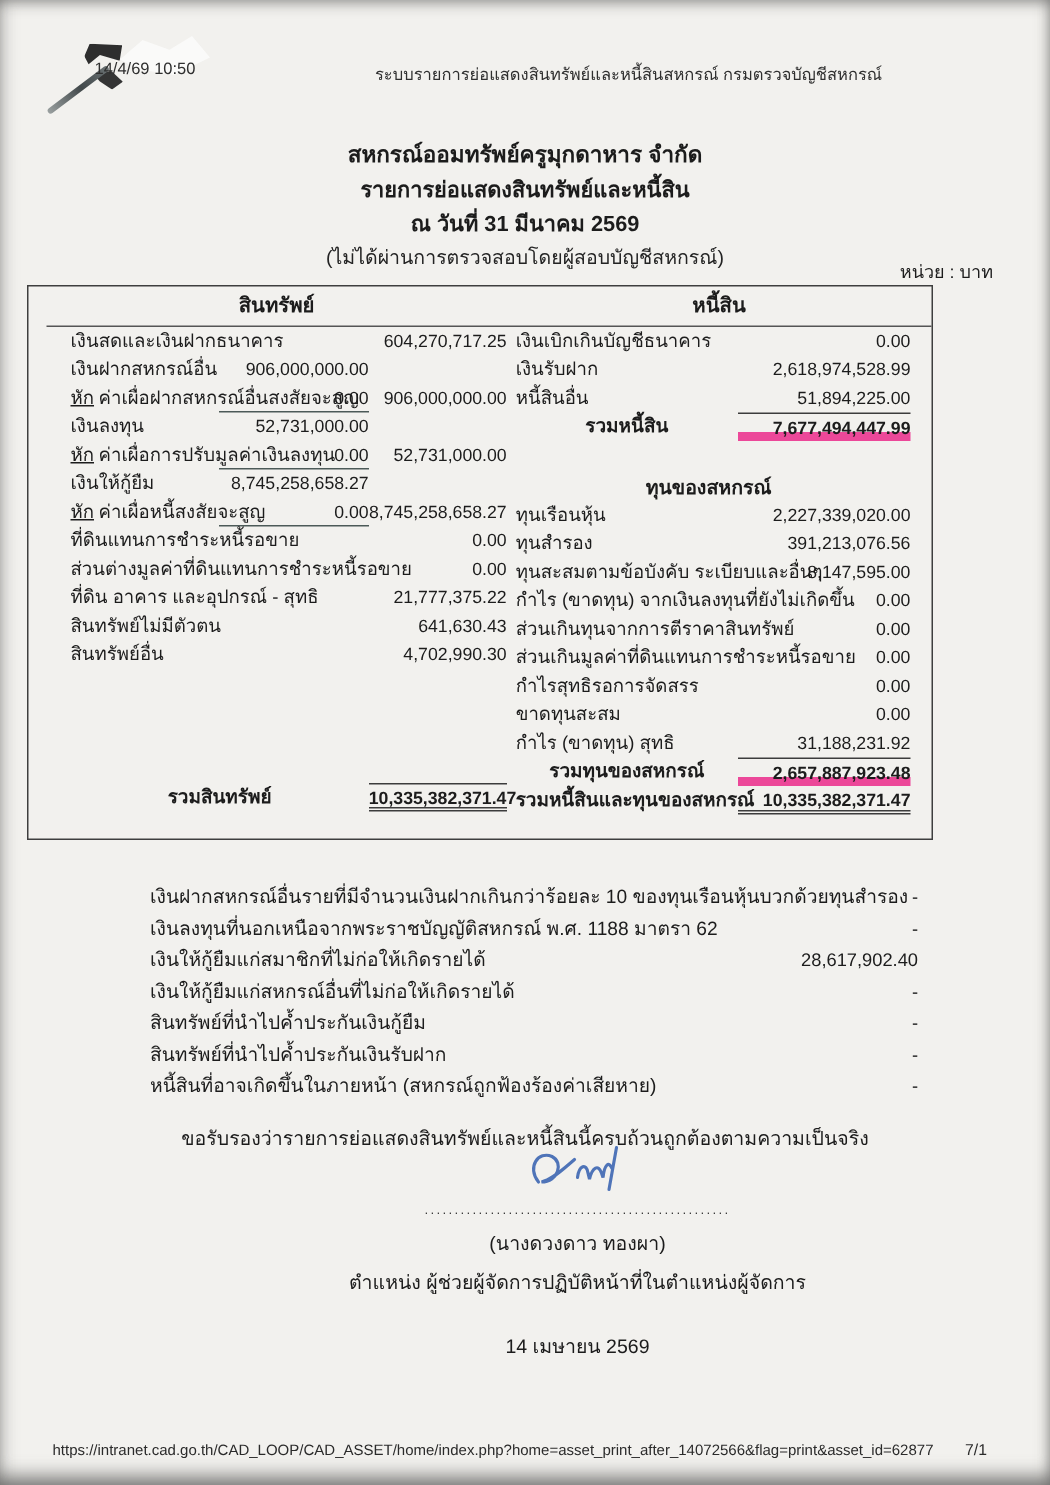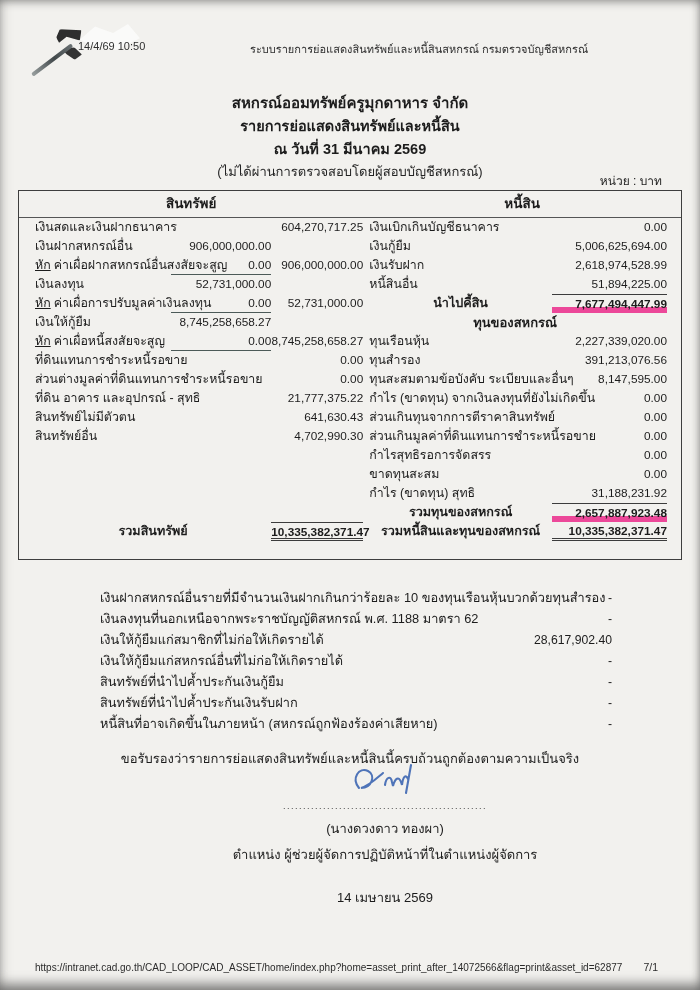--- a/index.html
+++ b/index.html
@@ -19,32 +19,32 @@
   
   .staple{position:absolute;left:27px;top:58px;width:50px;height:3.5px;border-radius:2px;
     background:linear-gradient(90deg,#9aa0a0,#41484a 55%,#6b7274);transform:rotate(-37deg);}
   .mark-a{position:absolute;left:56px;top:28px;width:26px;height:14px;background:#2e2e2e;
     clip-path:polygon(0 55%,18% 0,100% 28%,88% 100%,40% 60%,8% 95%);transform:rotate(-8deg);}
   .mark-b{position:absolute;left:62px;top:47px;width:20px;height:12px;background:#343434;
     clip-path:polygon(0 40%,55% 0,100% 45%,70% 100%,25% 70%);transform:rotate(12deg);}
   .tear{position:absolute;left:80px;top:24px;width:60px;height:26px;background:#fbfbfa;
     clip-path:polygon(0 60%,25% 10%,55% 35%,80% 0,100% 55%,60% 100%,20% 85%);opacity:.9;}
 
-  .print-header-date{position:absolute;left:78px;top:40px;font-size:11px;color:#2f2f2f;}
+  .print-header-date{position:absolute;left:63px;top:40px;font-size:11px;color:#2f2f2f;}
   .print-header-title{position:absolute;left:250px;top:40px;font-size:11px;color:#2f2f2f;}
 
   .t-org{position:absolute;top:91px;left:0;right:0;text-align:center;font-size:15px;font-weight:700;}
   .t-report{position:absolute;top:114px;left:0;right:0;text-align:center;font-size:14.5px;font-weight:700;}
   .t-date{position:absolute;top:137px;left:0;right:0;text-align:center;font-size:14.5px;font-weight:700;}
   .t-note{position:absolute;top:161px;left:0;right:0;text-align:center;font-size:13px;color:#242424;}
   .unit{position:absolute;top:171px;right:38px;font-size:12px;}
 
   .bs-table{
-    position:absolute;top:190px;left:18px;width:664px;height:370px;box-sizing:border-box;
-    border:1.5px solid #3e3e3e;background:transparent;
+    position:absolute;top:190px;left:18px;width:604px;height:370px;box-sizing:border-box;
+    border:1.5px solid #3e3e3e;background:transparent;padding-left:12px;
   }
   .bs-head{display:flex;height:26px;line-height:26px;border-bottom:1px solid #555;}
   .bs-head .h{font-size:13.5px;font-weight:700;text-align:center;}
   .bs-head .h.left{width:52%;}
   .bs-head .h.right{width:48%;}
   .bs-body{display:flex;}
   .half{display:flex;flex-direction:column;box-sizing:border-box;}
   .half.assets{width:52%;padding-left:16px;}
   .half.liab{width:48%;padding-right:14px;}
   .row{display:flex;height:19px;line-height:18px;font-size:12.4px;white-space:nowrap;}
@@ -52,21 +52,21 @@
   .row .num{font-size:11.8px;text-align:right;box-sizing:border-box;}
   .assets .inner{width:100px;}
   .assets .outer{width:92px;}
   .liab .lbl{padding-left:6px;}
   .liab .val{width:115px;}
   .u{border-bottom:1.2px solid #4c5a58;}
   .prefix:not(:empty){text-decoration:underline;margin-right:3px;}
   .spacer{height:76px;}
   .total-row .lbl{text-align:center;font-weight:700;font-size:12.6px;}
   .total-row .num{font-weight:700;}
-  .sec-head{height:19px;line-height:19px;text-align:center;font-size:13px;font-weight:700;}
+  .sec-head{height:19px;line-height:19px;text-align:center;font-size:13px;font-weight:700;margin-top:21px;}
   .v-top{border-top:1px solid #3c3c3c;}
   .v-bot{border-bottom:6px solid #ec4899;}
   .v-dbl{border-bottom:3px double #3c3c3c;}
 
   .supp{position:absolute;top:588px;left:100px;right:88px;}
   .supp .srow{display:flex;height:21px;line-height:20px;font-size:12.8px;white-space:nowrap;}
   .supp .slbl{flex:1;}
   .supp .sval{text-align:right;font-size:12.2px;}
 
   .cert{position:absolute;top:748px;left:0;right:0;text-align:center;font-size:13px;}
@@ -171,33 +171,29 @@
             <span class="lbl">รวมสินทรัพย์</span>
             <span class="num outer v-top v-dbl">10,335,382,371.47</span>
           </div>
       </div>
       <div class="half liab">
         <div class="row">
             <span class="lbl">เงินเบิกเกินบัญชีธนาคาร</span>
             <span class="num val">0.00</span>
           </div>
         <div class="row">
-            <span class="lbl">เงินกู้ยืม</span>
-            <span class="num val">5,006,625,694.00</span>
-          </div>
-        <div class="row">
             <span class="lbl">เงินรับฝาก</span>
             <span class="num val">2,618,974,528.99</span>
           </div>
         <div class="row">
             <span class="lbl">หนี้สินอื่น</span>
             <span class="num val">51,894,225.00</span>
           </div>
         <div class="row total-row">
-            <span class="lbl">นำไปคี้สิน</span>
+            <span class="lbl">รวมหนี้สิน</span>
             <span class="num val v-top v-bot">7,677,494,447.99</span>
           </div>
         <div class="sec-head">ทุนของสหกรณ์</div>
         <div class="row">
             <span class="lbl">ทุนเรือนหุ้น</span>
             <span class="num val">2,227,339,020.00</span>
           </div>
         <div class="row">
             <span class="lbl">ทุนสำรอง</span>
             <span class="num val">391,213,076.56</span>

